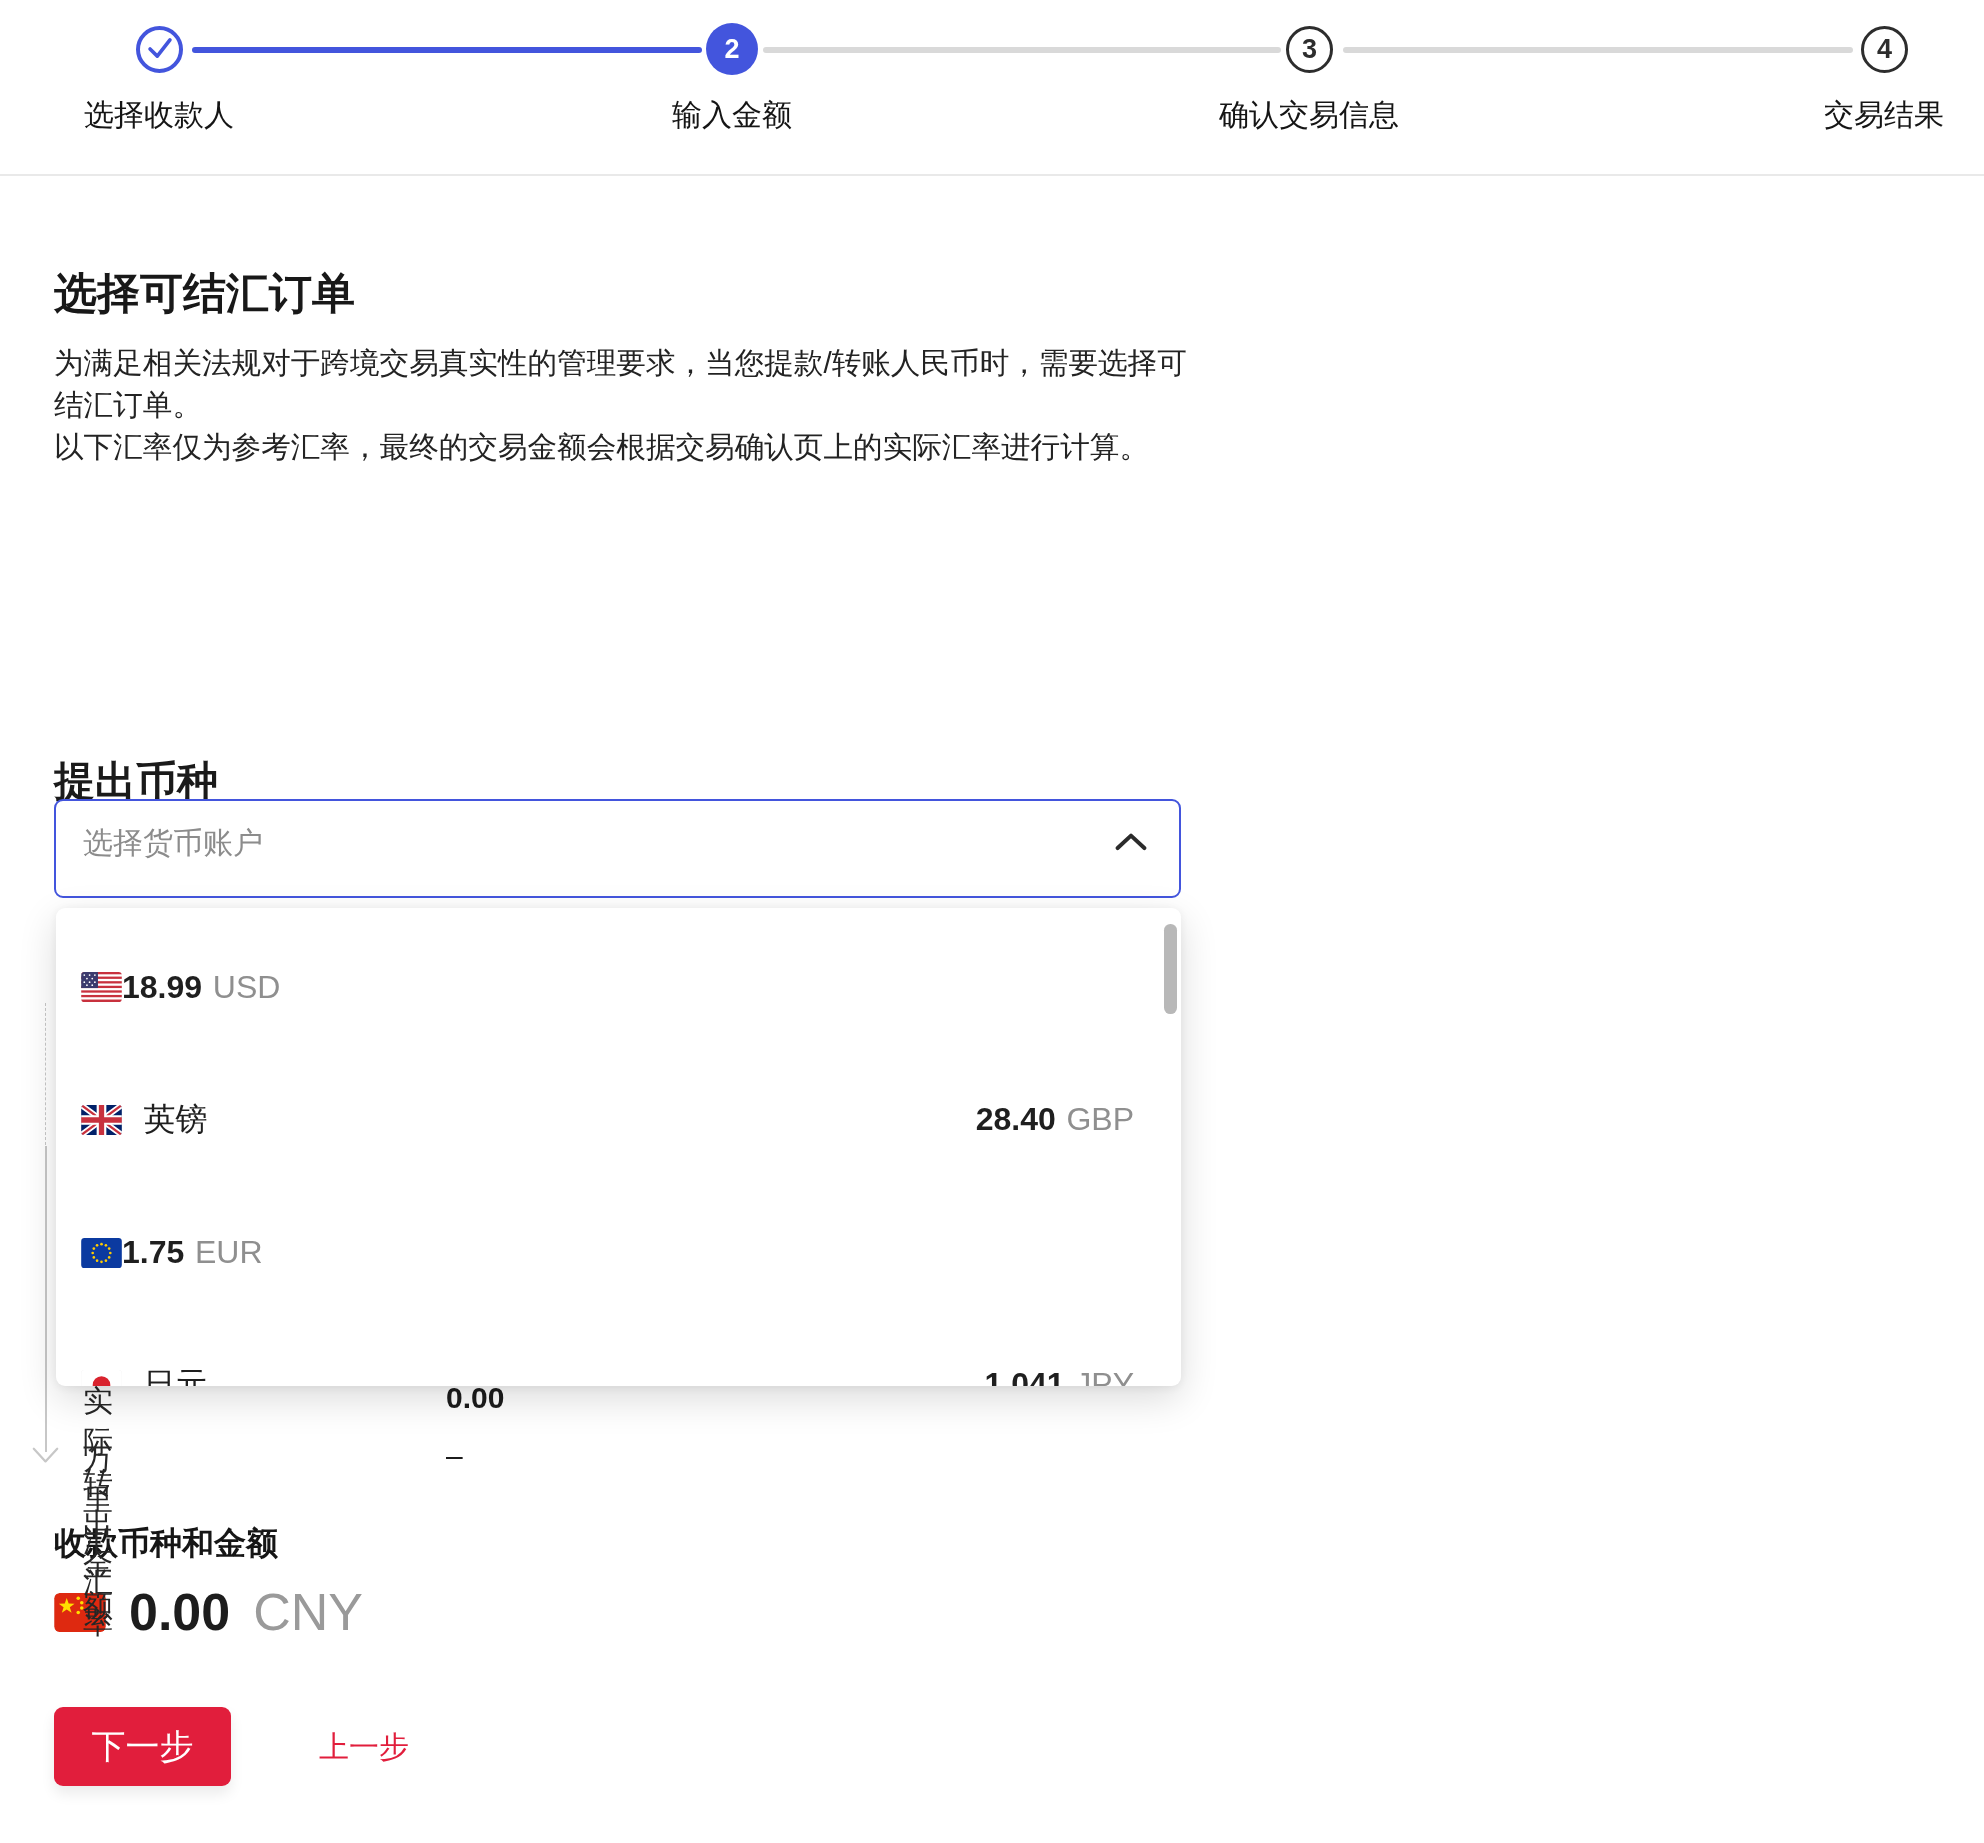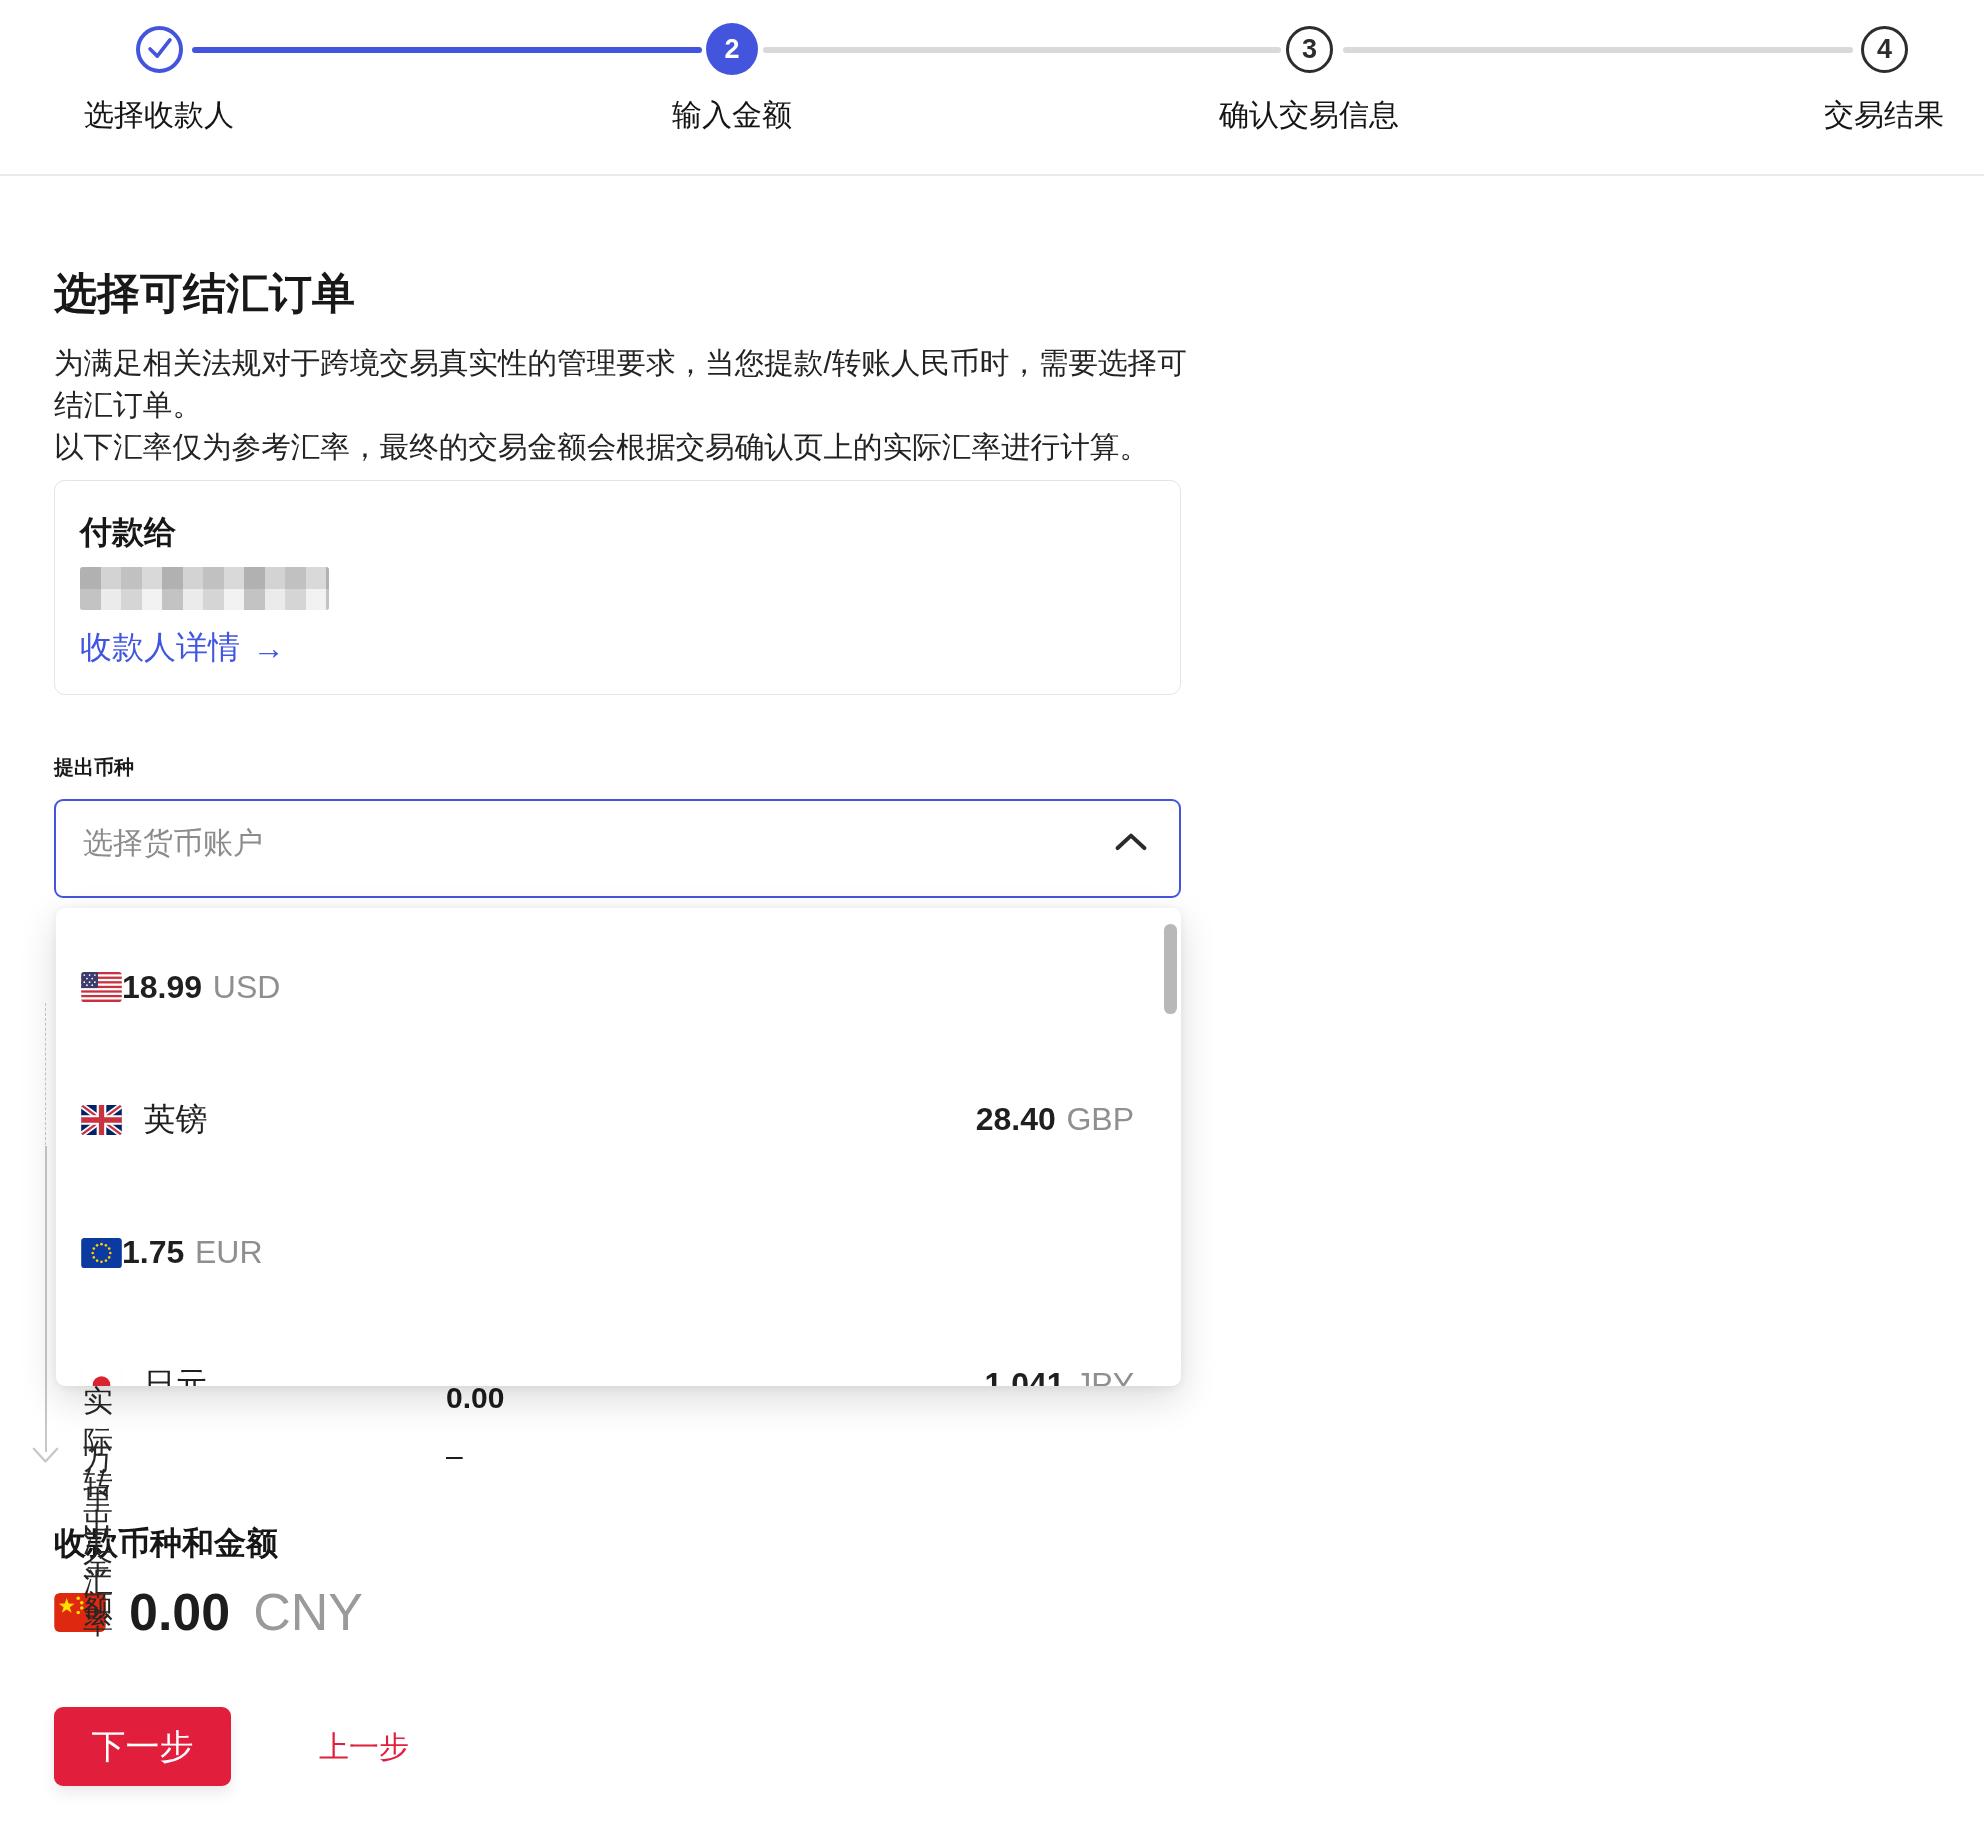--- a/index.html
+++ b/index.html
@@ -31,21 +31,21 @@
   .payee-title { position:absolute; left:25px; top:30px; font-size:32px; font-weight:700; color:#171717; }
   .payee-redacted { position:absolute; left:25px; top:86px; width:249px; height:43px; border-radius:2.7px;
       background-color:#f3f3f3;
       background-image:
         repeating-linear-gradient(90deg, rgba(110,110,110,.38) 0 20.6px, rgba(165,165,165,.14) 20.6px 41px,
                                   rgba(135,135,135,.30) 41px 62px, rgba(205,205,205,.12) 62px 82px),
         repeating-linear-gradient(0deg, rgba(255,255,255,.30) 0 21.5px, rgba(120,120,120,.20) 21.5px 43px); }
   .payee-link { position:absolute; left:25px; top:145px; font-size:32px; font-weight:500; color:#4156e0;
                 display:flex; align-items:center; gap:12.5px; cursor:pointer; }
 
-  .withdraw-label { position:absolute; left:54px; top:754px; font-size:20px; font-weight:600; color:#1a1a1a; }
+  .withdraw-label { position:absolute; left:54px; top:754px; font-size:41px; font-weight:600; color:#1a1a1a; }
 
   .currency-select { position:absolute; left:54px; top:799px; width:1127px; height:99px;
                      border:2.7px solid #4355dd; border-radius:9px; background:#fff;
                      display:flex; align-items:center; padding:0 32px 11px 27px; cursor:pointer; }
   .select-placeholder { font-size:30px; color:#8c8c8c; flex:1; }
 
   
   .bg-layer { position:absolute; left:0; top:0; z-index:1; }
   .flow-line-dashed { position:absolute; left:45px; top:1003px; height:142px; width:0; border-left:1.8px dashed #c7c7c7; }
   .flow-line-solid  { position:absolute; left:45px; top:1146px; height:306px; width:1.8px; background:#c7c7c7; }
@@ -118,28 +118,20 @@
     <div class="header-divider"></div>
   </div>
 
   <h1 class="page-title">选择可结汇订单</h1>
   <div class="page-desc">
     <div>为满足相关法规对于跨境交易真实性的管理要求，当您提款/转账人民币时，需要选择可</div>
     <div>结汇订单。</div>
     <div>以下汇率仅为参考汇率，最终的交易金额会根据交易确认页上的实际汇率进行计算。</div>
   </div>
 
-  <div class="payee-card">
-    <div class="payee-title">付款给</div>
-    <div class="payee-redacted"></div>
-    <div class="payee-link">
-      <span>收款人详情</span>
-      <span>→</span>
-    </div>
-  </div>
 
   <div class="withdraw-label">提出币种</div>
   <div class="currency-select">
     <span class="select-placeholder">选择货币账户</span>
     <span>
       <svg width="32" height="19.7" viewBox="0 0 36 22">
           <polyline points="3,18 18,4 33,18" fill="none" stroke="#2b2b2b" stroke-width="4.5" stroke-linecap="round" stroke-linejoin="round"></polyline>
         </svg>
     </span>
   </div>

